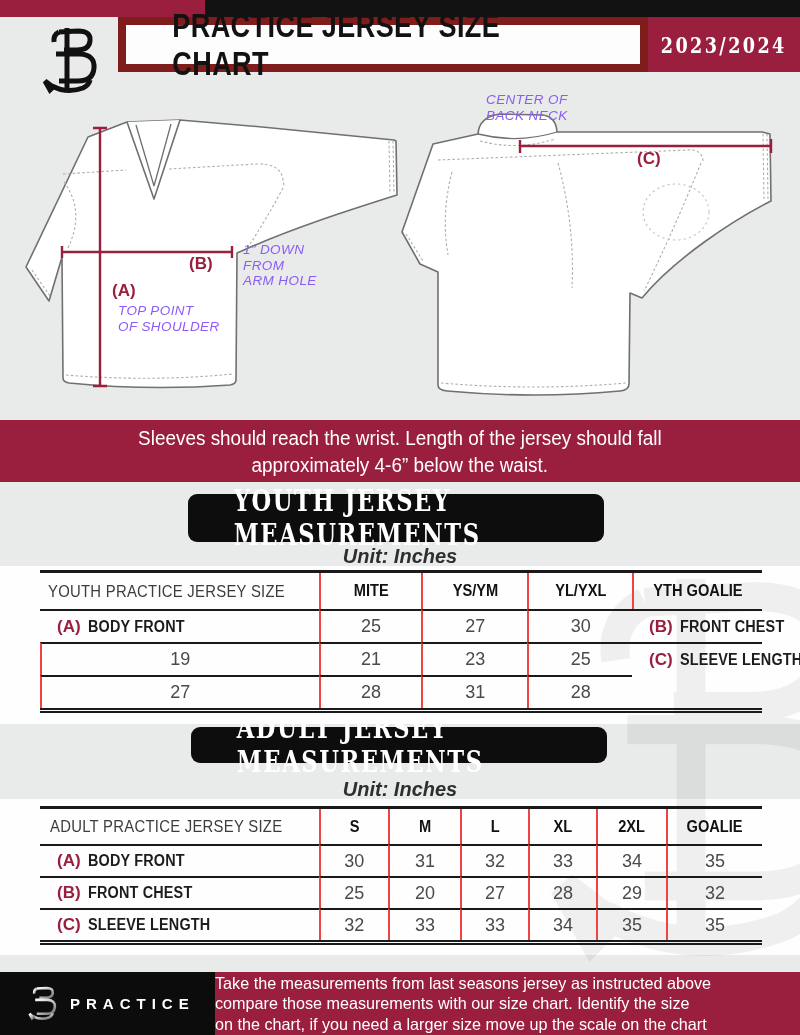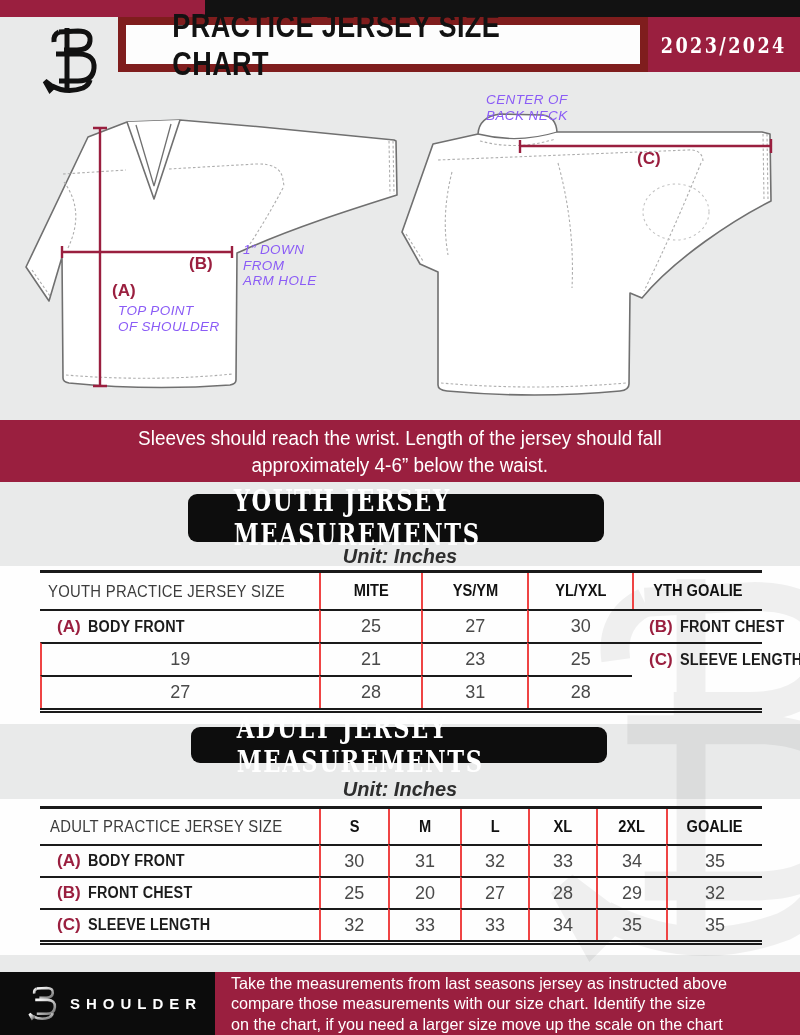--- a/index.html
+++ b/index.html
@@ -47,21 +47,21 @@
   .col-head{font-weight:700;font-size:17px;color:#111;}
   .col-head-first{font-weight:400;font-size:16.5px;color:#3c3c3c;letter-spacing:.3px;}
   .row-label{justify-content:flex-start;padding-left:17px;gap:7px;}
   .row-key{color:#9a1f3f;font-weight:700;font-size:17px;}
   .row-name{color:#1c1c1c;font-weight:700;font-size:16px;letter-spacing:.2px;}
   .val{font-size:18px;color:#4a4a4a;}
 
   
   .footer-black{left:0;top:972px;width:800px;height:63px;background:#0c0c0c;}
   .footer-maroon{left:215px;top:972px;width:585px;height:63px;background:#9a1f3f;display:flex;
-                 flex-direction:column;justify-content:center;padding-left:16px;box-sizing:border-box;}
+                 flex-direction:column;justify-content:center;box-sizing:border-box;}
   .footer-maroon div{color:#fff;font-size:16.5px;line-height:20.5px;transform:scaleX(.98);transform-origin:left;}
   .brand{left:70px;top:972px;height:63px;display:flex;align-items:center;color:#fff;font-weight:700;
          font-size:15px;letter-spacing:6px;}
 
   svg{display:block;}
   .jersey{fill:#fff;stroke:#707070;stroke-width:1.6;stroke-linejoin:round;}
   .seam{fill:none;stroke:#707070;stroke-width:1.3;}
   .stitch{fill:none;stroke:#aeaeae;stroke-width:1.1;stroke-dasharray:2.6 2.2;}
   .mline{fill:none;stroke:#9a1f3f;stroke-width:2.4;}
 </style>
@@ -353,20 +353,20 @@
     </defs>
     <g stroke="url(#silver)" stroke-width="5" fill="none">
       <path d="M17,8 Q11,11 12,18"></path>
       <path d="M17,8 L36,7 Q49,7 48,17 Q47,26 35,26 L22,26"></path>
       <path d="M25,4 L25,68"></path>
       <path d="M14,30 L38,30 Q53,31 52,44 Q51,57 36,57 L17,57"></path>
       <path d="M10,62 Q25,70 41,64 Q47,61 48,56"></path>
       <path d="M11,63 L3,57 L8,66 Z" fill="#bdbdbd"></path>
     </g>
   </svg>
-  <div class="abs brand">SHOULDER</div>
+  <div class="abs brand">PRACTICE</div>
   <div class="abs footer-maroon">
     <div>Take the measurements from last seasons jersey as instructed above</div>
     <div>compare those measurements  with our size chart. Identify the size</div>
     <div>on the chart, if you need a larger size move up the scale on the chart</div>
   </div>
 
 </div>
 
 </body></html>

